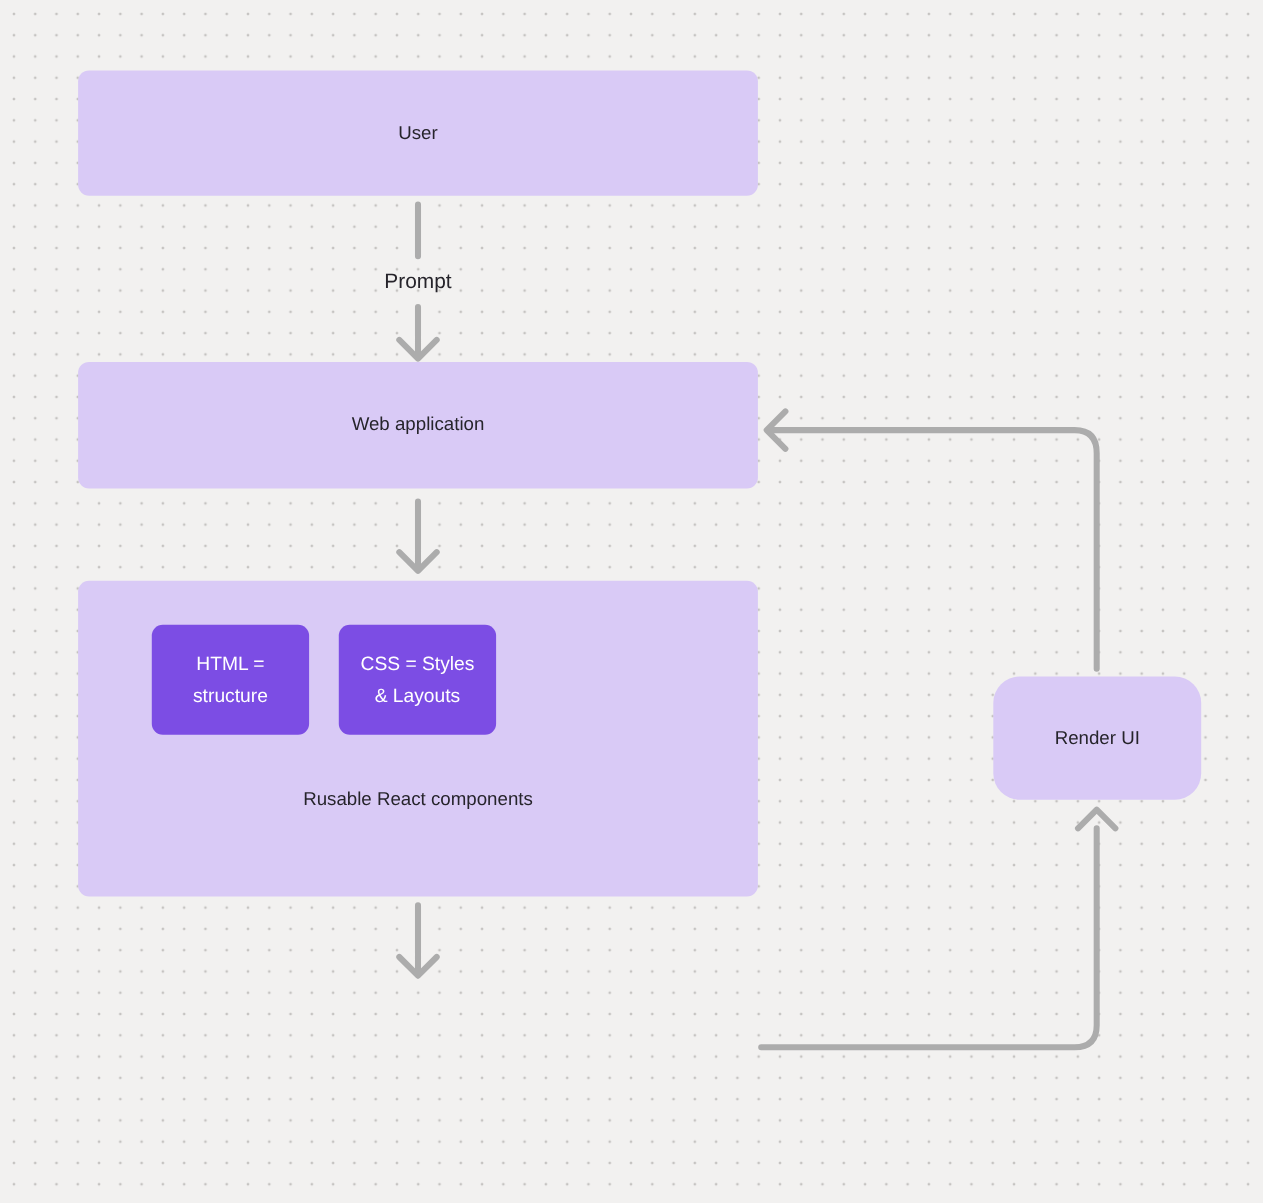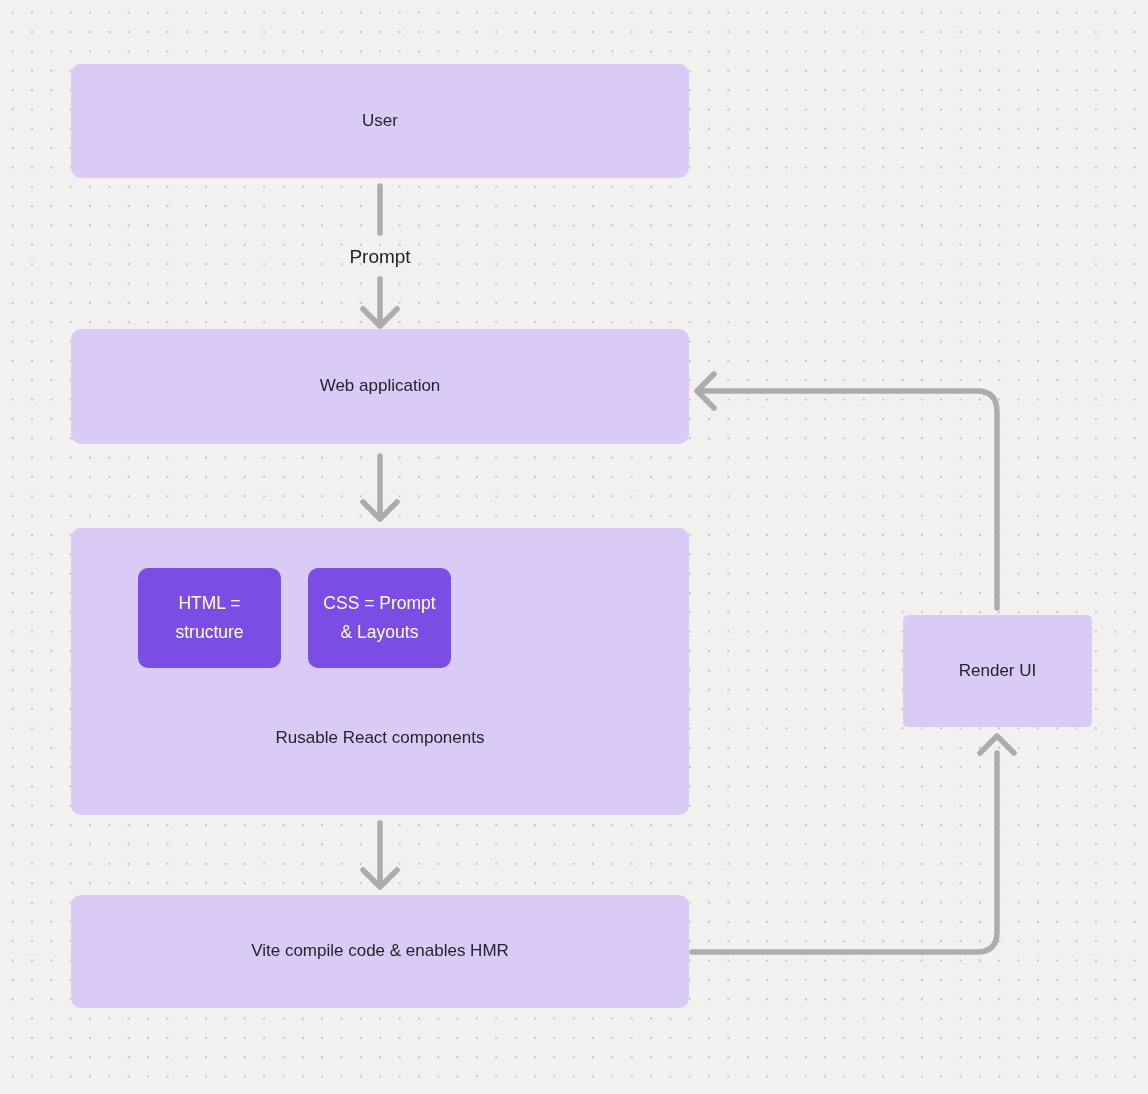--- a/index.html
+++ b/index.html
@@ -59,21 +59,20 @@
     text-align:left;
     width:143px;height:100px;
     top:40px;
   }
   .container-caption{
     position:absolute;
     left:0;right:0;top:188px;
     text-align:center;
     color:var(--ink);
     font-size:17px;
-    margin-top:11px;
   }
   .edge-label{
     position:absolute;
     left:380px;top:246px;
     transform:translateX(-50%);
     color:var(--ink);
     font-size:19px;
     white-space:nowrap;
   }
 </style>
@@ -106,29 +105,26 @@
   </div>
 
   <div class="node" style="left:71px;top:528px;width:618px;height:287px;align-items:flex-start;">
 
     <div class="chip" style="left:67px;">
       <span>HTML =</span>
       <span>structure</span>
     </div>
 
     <div class="chip" style="left:237px;">
-      <span>CSS = Prompt</span>
+      <span>CSS = Styles</span>
       <span>&amp; Layouts</span>
     </div>
 
 
     <div class="container-caption">Rusable React components</div>
   </div>
 
-  <div class="node" style="left:71px;top:895px;width:618px;height:113px;">
-    <span>Vite compile code &amp; enables HMR</span>
-  </div>
 
-  <div class="node" style="left:903px;top:615px;width:189px;height:112px;border-radius:5px;">
+  <div class="node" style="left:903px;top:615px;width:189px;height:112px;border-radius:24px;">
     <span>Render UI</span>
   </div>
 
 </div>
 
 </body></html>

